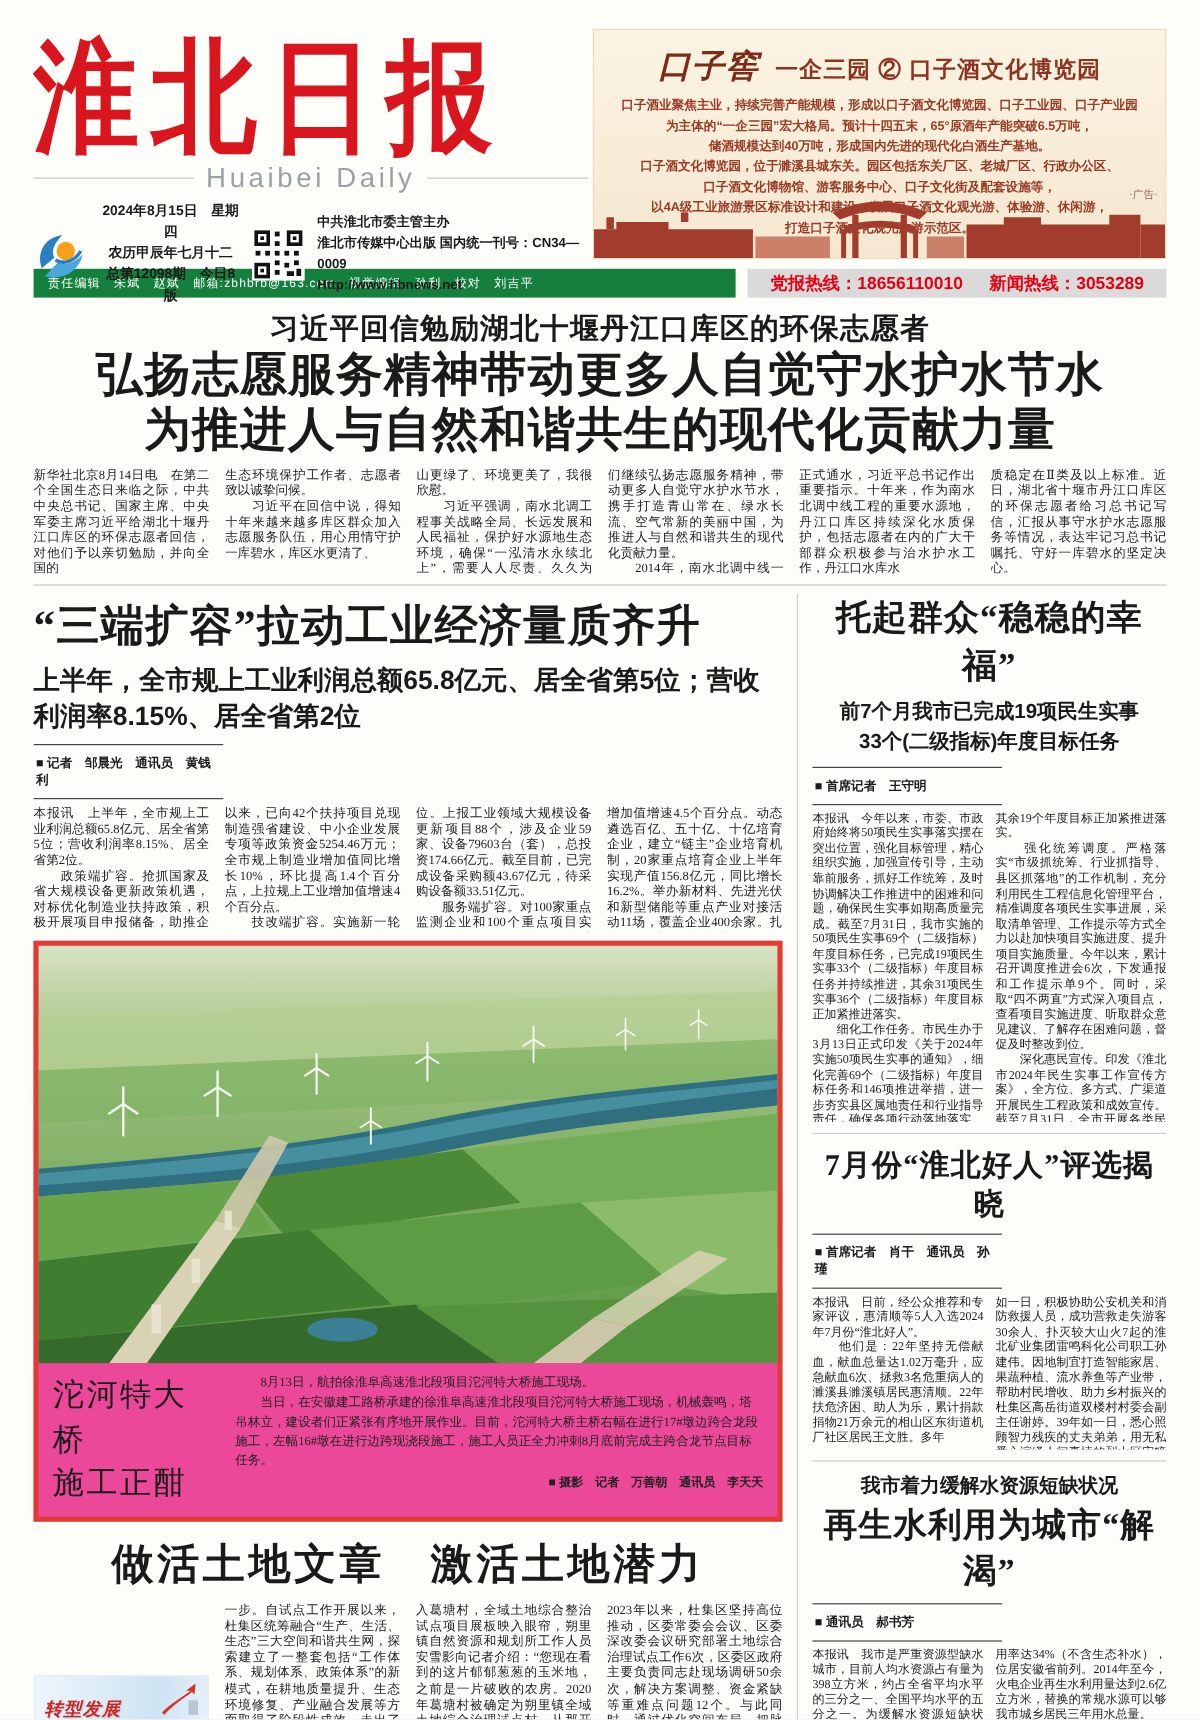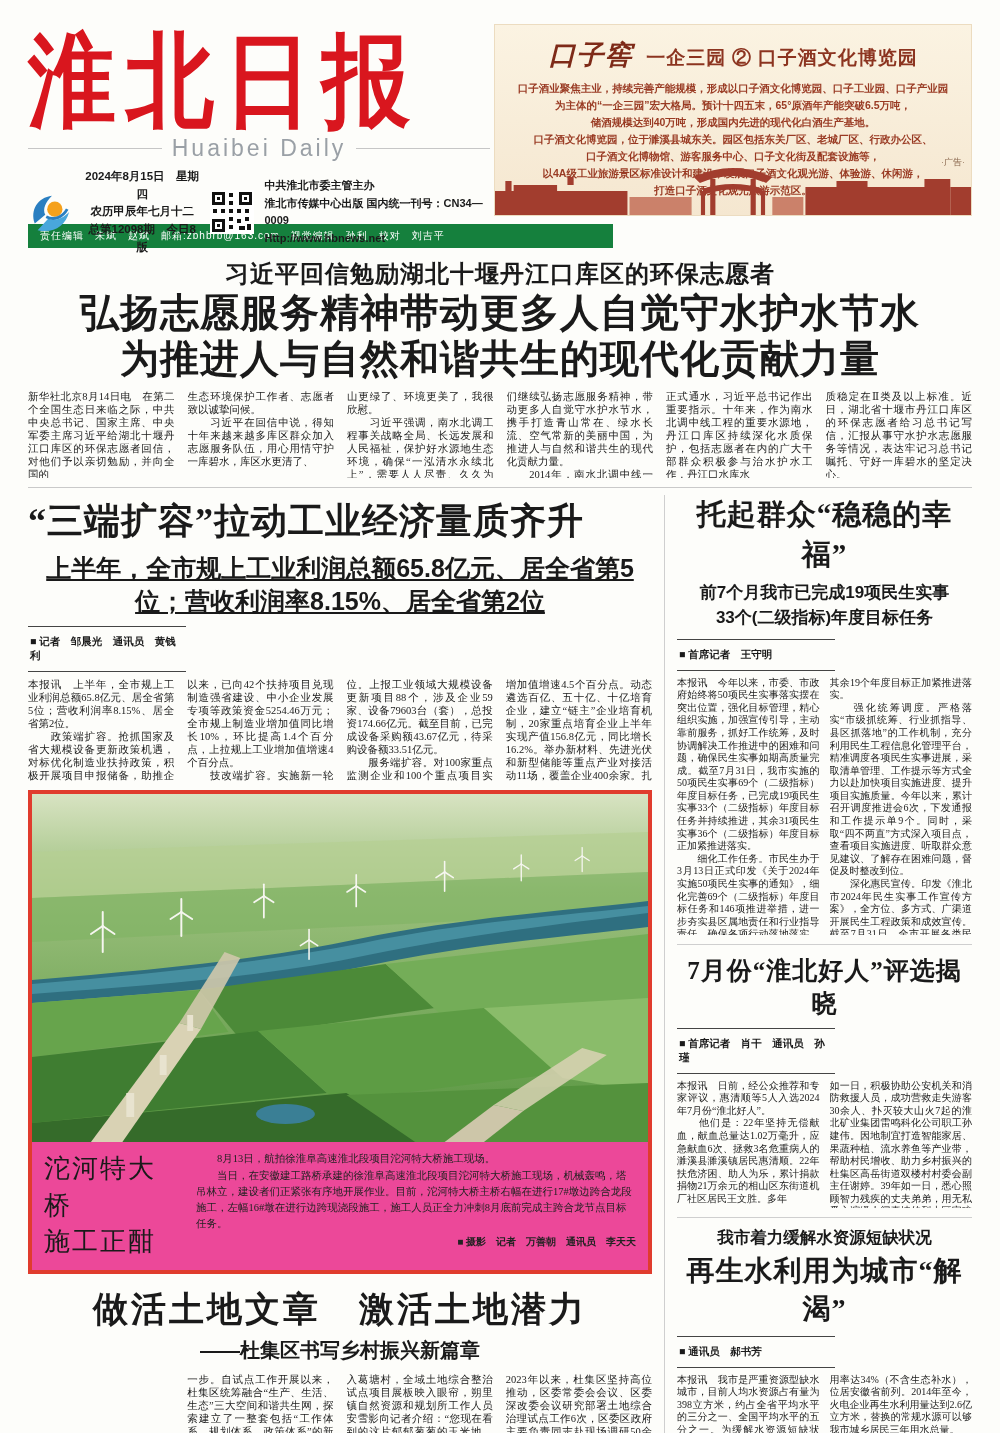--- a/index.html
+++ b/index.html
@@ -54,22 +54,22 @@
   .lead-body { margin-top:9px; height:88px; }
   .divider-h { height:1px; background:#c9c9c9; margin:9px 0 7px; }
   
   .main { display:flex; }
   .main-left { width:636px; padding-right:12px; }
   .main-right { flex:1; border-left:1px solid #cfcfcf; padding-left:12px; }
   .byline { font-size:10.5px; font-weight:bold; border-top:1px solid #444; border-bottom:1px solid #444;
     padding:8px 2px; width:158px; margin-top:8px; font-family:"Liberation Sans",sans-serif; }
   
   .a2-h { font-size:36px; text-align:left; font-weight:900; letter-spacing:1px; margin-top:2px; }
-  .a2-sub { font-size:25px; font-weight:bold; text-align:center; margin-top:6px;
-    font-family:"Liberation Sans","DejaVu Sans",sans-serif;text-decoration:underline; }
+  .a2-sub { font-size:22px; font-weight:bold; text-align:left; margin-top:6px;
+    font-family:"Liberation Sans","DejaVu Sans",sans-serif; }
   .a2-body { margin-top:6px; height:104px; }
   
   .photo-frame { border:4px solid #e03c2d; margin-top:8px; background:#ec4899; }
   .photo-svg { display:block; width:100%; height:348px; }
   .caption { display:flex; gap:14px; padding:9px 12px 10px; }
   .cap-title { font-size:26px; line-height:1.4; width:138px; flex:none; letter-spacing:2px; }
   .cap-body { flex:1; font-size:10.5px; line-height:1.55; color:#222; }
   .cap-body p { text-indent:2em; }
   .cap-credit { display:block; text-align:right; font-weight:bold; margin-top:1px;
     font-family:"Liberation Sans",sans-serif; font-size:10px; }
@@ -199,20 +199,24 @@
           <path d="M130,58 L130,40 L190,40 L190,58 Z"></path>
             <path d="M268,58 L268,40 L298,40 L298,58 Z"></path>
         </g>
       </svg>
       <span class="ad-label">·广告·</span>
     </div>
   </div>
 
   <div class="info-bar">
     <div class="editors">责任编辑　朱斌　赵斌　邮箱:zbhbrb@163.com　视觉编辑　孙利　校对　刘吉平</div>
+    <div class="hotlines">
+      <span>党报热线：18656110010</span>
+      <span>新闻热线：3053289</span>
+    </div>
   </div>
 
   <div class="lead">
     <div class="lead-kicker">习近平回信勉励湖北十堰丹江口库区的环保志愿者</div>
     <div class="lead-h">弘扬志愿服务精神带动更多人自觉守水护水节水</div>
     <div class="lead-h">为推进人与自然和谐共生的现代化贡献力量</div>
     <div class="cols lead-body">
       <div class="col">新华社北京8月14日电　在第二个全国生态日来临之际，中共中央总书记、国家主席、中央军委主席习近平给湖北十堰丹江口库区的环保志愿者回信，对他们予以亲切勉励，并向全国的</div>
       <div class="col">生态环境保护工作者、志愿者致以诚挚问候。
 　　习近平在回信中说，得知十年来越来越多库区群众加入志愿服务队伍，用心用情守护一库碧水，库区水更清了、</div>
@@ -334,21 +338,20 @@
           <div class="cap-body">
             <p>8月13日，航拍徐淮阜高速淮北段项目沱河特大桥施工现场。</p>
             <p>当日，在安徽建工路桥承建的徐淮阜高速淮北段项目沱河特大桥施工现场，机械轰鸣，塔吊林立，建设者们正紧张有序地开展作业。目前，沱河特大桥主桥右幅在进行17#墩边跨合龙段施工，左幅16#墩在进行边跨现浇段施工，施工人员正全力冲刺8月底前完成主跨合龙节点目标任务。</p>
             <span class="cap-credit">■ 摄影　记者　万善朝　通讯员　李天天</span>
           </div>
         </div>
       </div>
 
       <div>
         <div class="a6-h">做活土地文章　激活土地潜力</div>
-        <div class="a6-sub">——杜集区书写乡村振兴新篇章</div>
         <div class="cols a6-body">
           <div class="col">
             <div class="campaign">
               <div class="camp-l1">转型发展</div>
               <div class="camp-l2">改革有解</div>
               <svg class="camp-arrow" viewBox="0 0 34 30">
                 <path d="M2,26 C10,18 18,14 26,8 L22,8 L30,2 L29,11 L27,9 C19,15 11,20 4,28 Z" fill="#d93025"></path>
                 <rect x="24" y="16" width="8" height="12" fill="#b9c7d2"></rect>
               </svg>
             </div>

